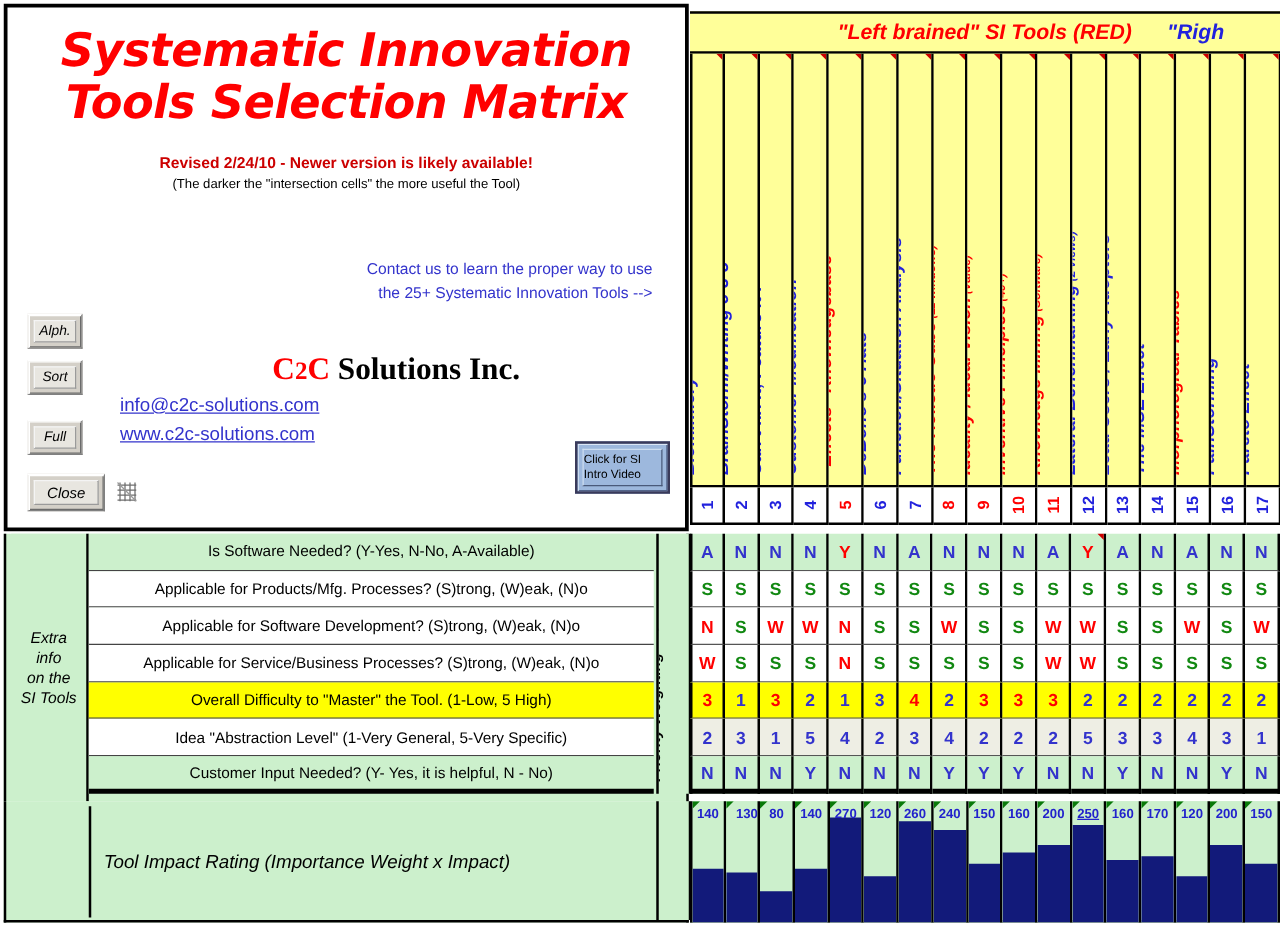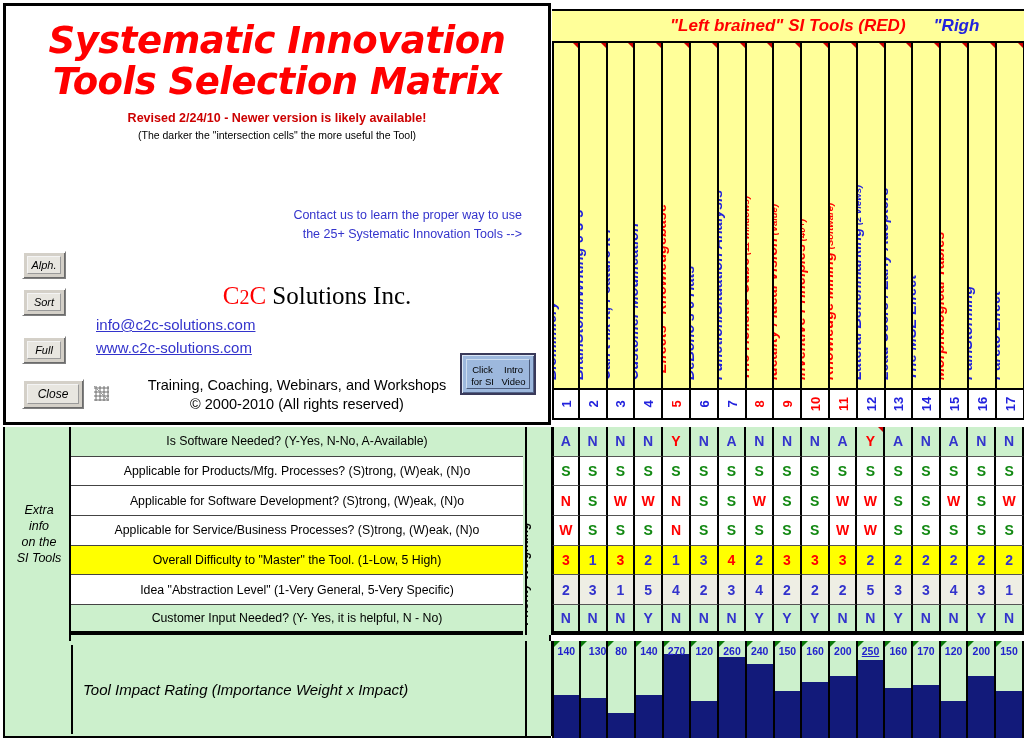--- a/index.html
+++ b/index.html
@@ -36,42 +36,42 @@
     letter-spacing: -0.5px;
     margin-top: 14px;
     font-family: "DejaVu Sans", sans-serif;
   }
   #main-title .ln2 { display:block; }
   #revised-line {
     text-align: center;
     color: #cc0000;
     font-weight: bold;
     font-size: 12.5px;
-    margin-top: 9px;
+    margin-top: 21px;
   }
   #darker-note {
     text-align: center;
     color: #000000;
     font-size: 10.5px;
     margin-top: 4px;
   }
   #contact-block {
     position: absolute;
     left: 0; right: 26px; top: 200px;
     text-align: right;
     color: #3333cc;
     font-size: 12.5px;
     line-height: 19px;
   }
   #company-name {
     position: absolute;
     left: 90px; right: 10px; top: 276px;
     text-align: center;
     font-family: "Liberation Serif", serif;
-    font-weight: normal;
+    font-weight: bold;
     font-size: 25px;
     color: #000000;
   }
   #company-name .c2 { color: #ff0000; }
   #company-name .small2 { font-size: 20px; }
   .link-line {
     position: absolute;
     left: 90px; right: 10px;
     color: #3333cc;
     font-size: 15px;
@@ -128,21 +128,21 @@
     width: 76px; height: 42px;
     background: #9db8dd;
     border: 2px solid #3a3a5a;
     box-shadow: inset 1px 1px 0 #dbe6f5, inset -1px -1px 0 #53648a;
     cursor: pointer;
   }
   #video-btn .vinner {
     position:absolute; left:4px; top:4px; right:4px; bottom:4px;
     border: 1px solid #4a5a7a;
     border-top-color:#cdddf0; border-left-color:#cdddf0;
-    display:flex; align-items:flex-end; justify-content:center;
+    display:flex; flex-direction:column; align-items:flex-start; justify-content:center;
     font-size: 9.5px; line-height: 12px; color:#000; text-align:center;
   }
 
   
   #col-area {
     position: absolute;
     left: 552px; top: 3px;
     width: 472px; height: 422px;
   }
   #brain-banner {
@@ -399,24 +399,20 @@
       <div>the 25+ Systematic Innovation Tools --&gt;</div>
     </div>
 
     <div id="company-name">
       <span class="c2">C</span><span class="c2 small2">2</span><span class="c2">C</span><span> Solutions Inc.</span>
     </div>
 
     <div class="link-line" id="email-link">info@c2c-solutions.com</div>
     <div class="link-line" id="web-link">www.c2c-solutions.com</div>
 
-    <div id="tagline">
-      <div>Training, Coaching, Webinars, and Workshops</div>
-      <div>© 2000-2010 (All rights reserved)</div>
-    </div>
 
     <div class="xbtn" id="btn-alph">
       <div class="inner">Alph.</div>
     </div>
     <div class="xbtn" id="btn-sort">
       <div class="inner">Sort</div>
     </div>
     <div class="xbtn" id="btn-full">
       <div class="inner">Full</div>
     </div>

